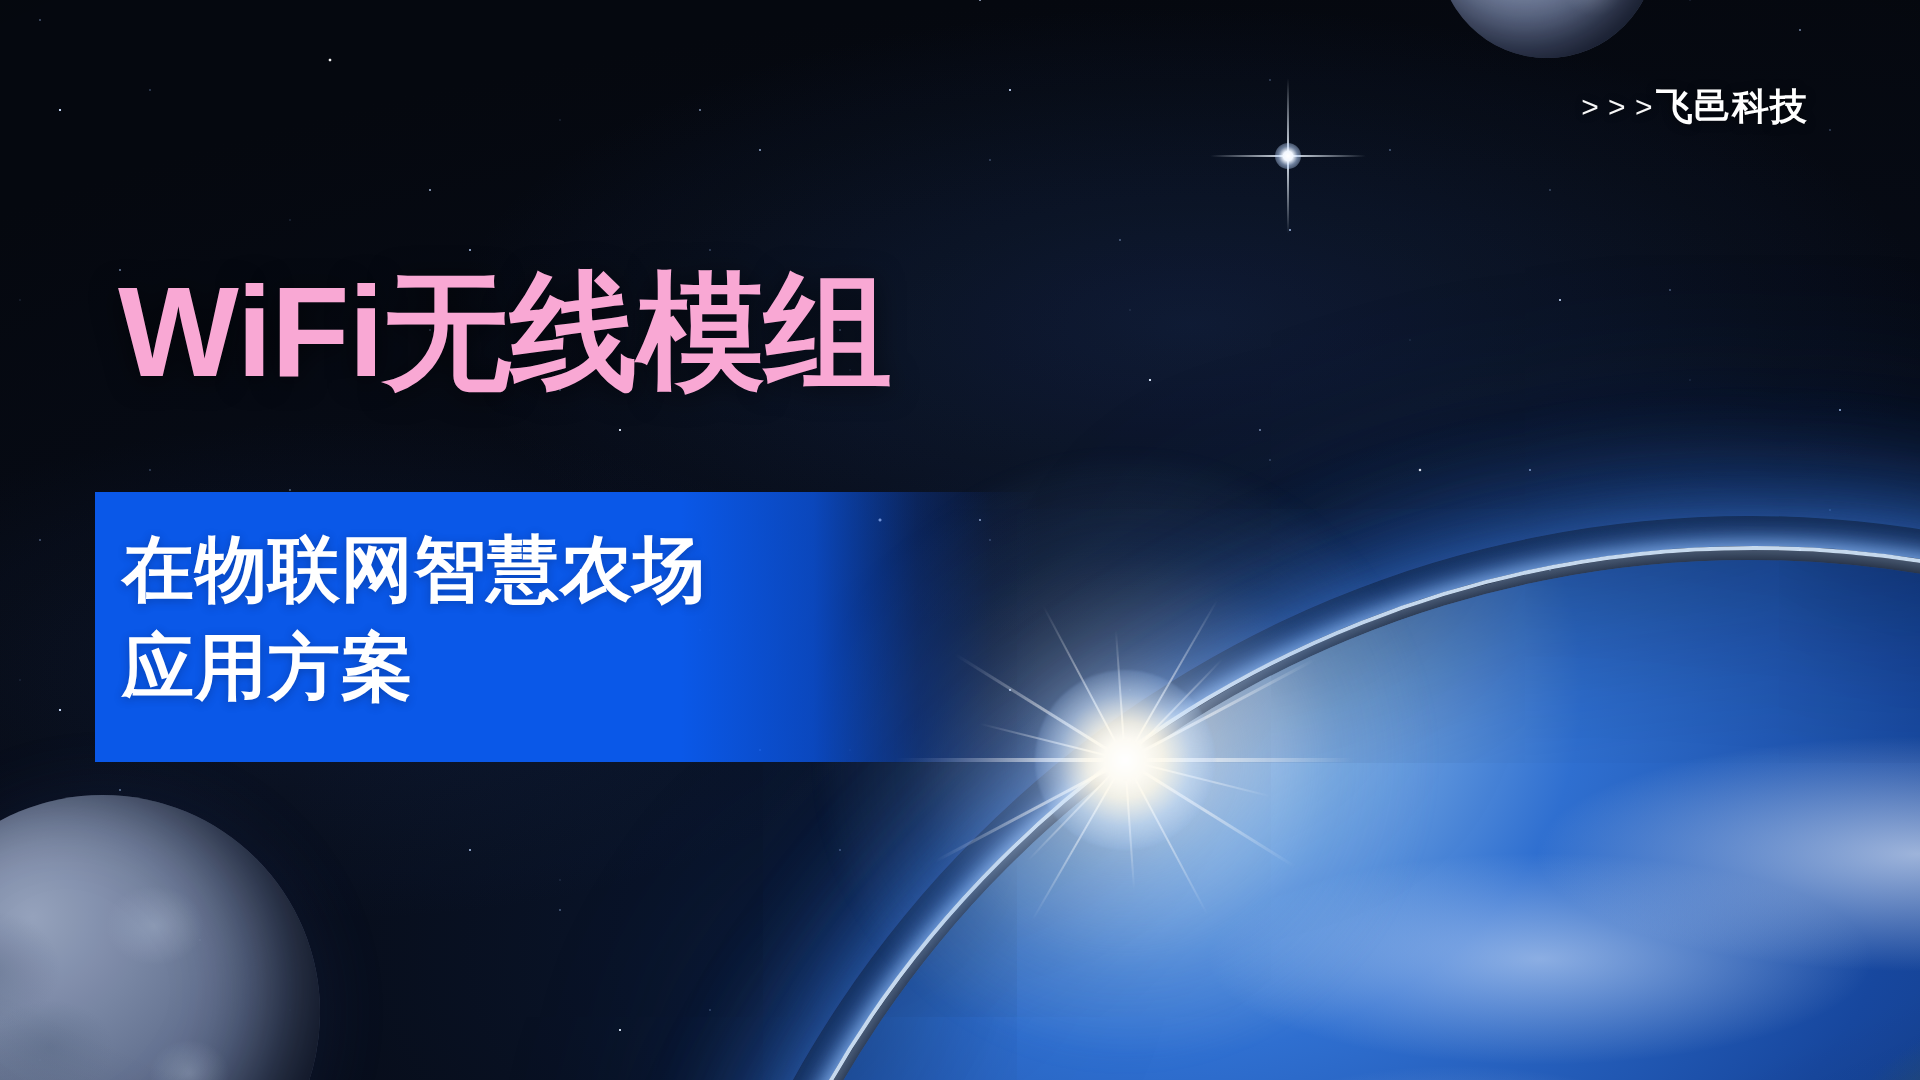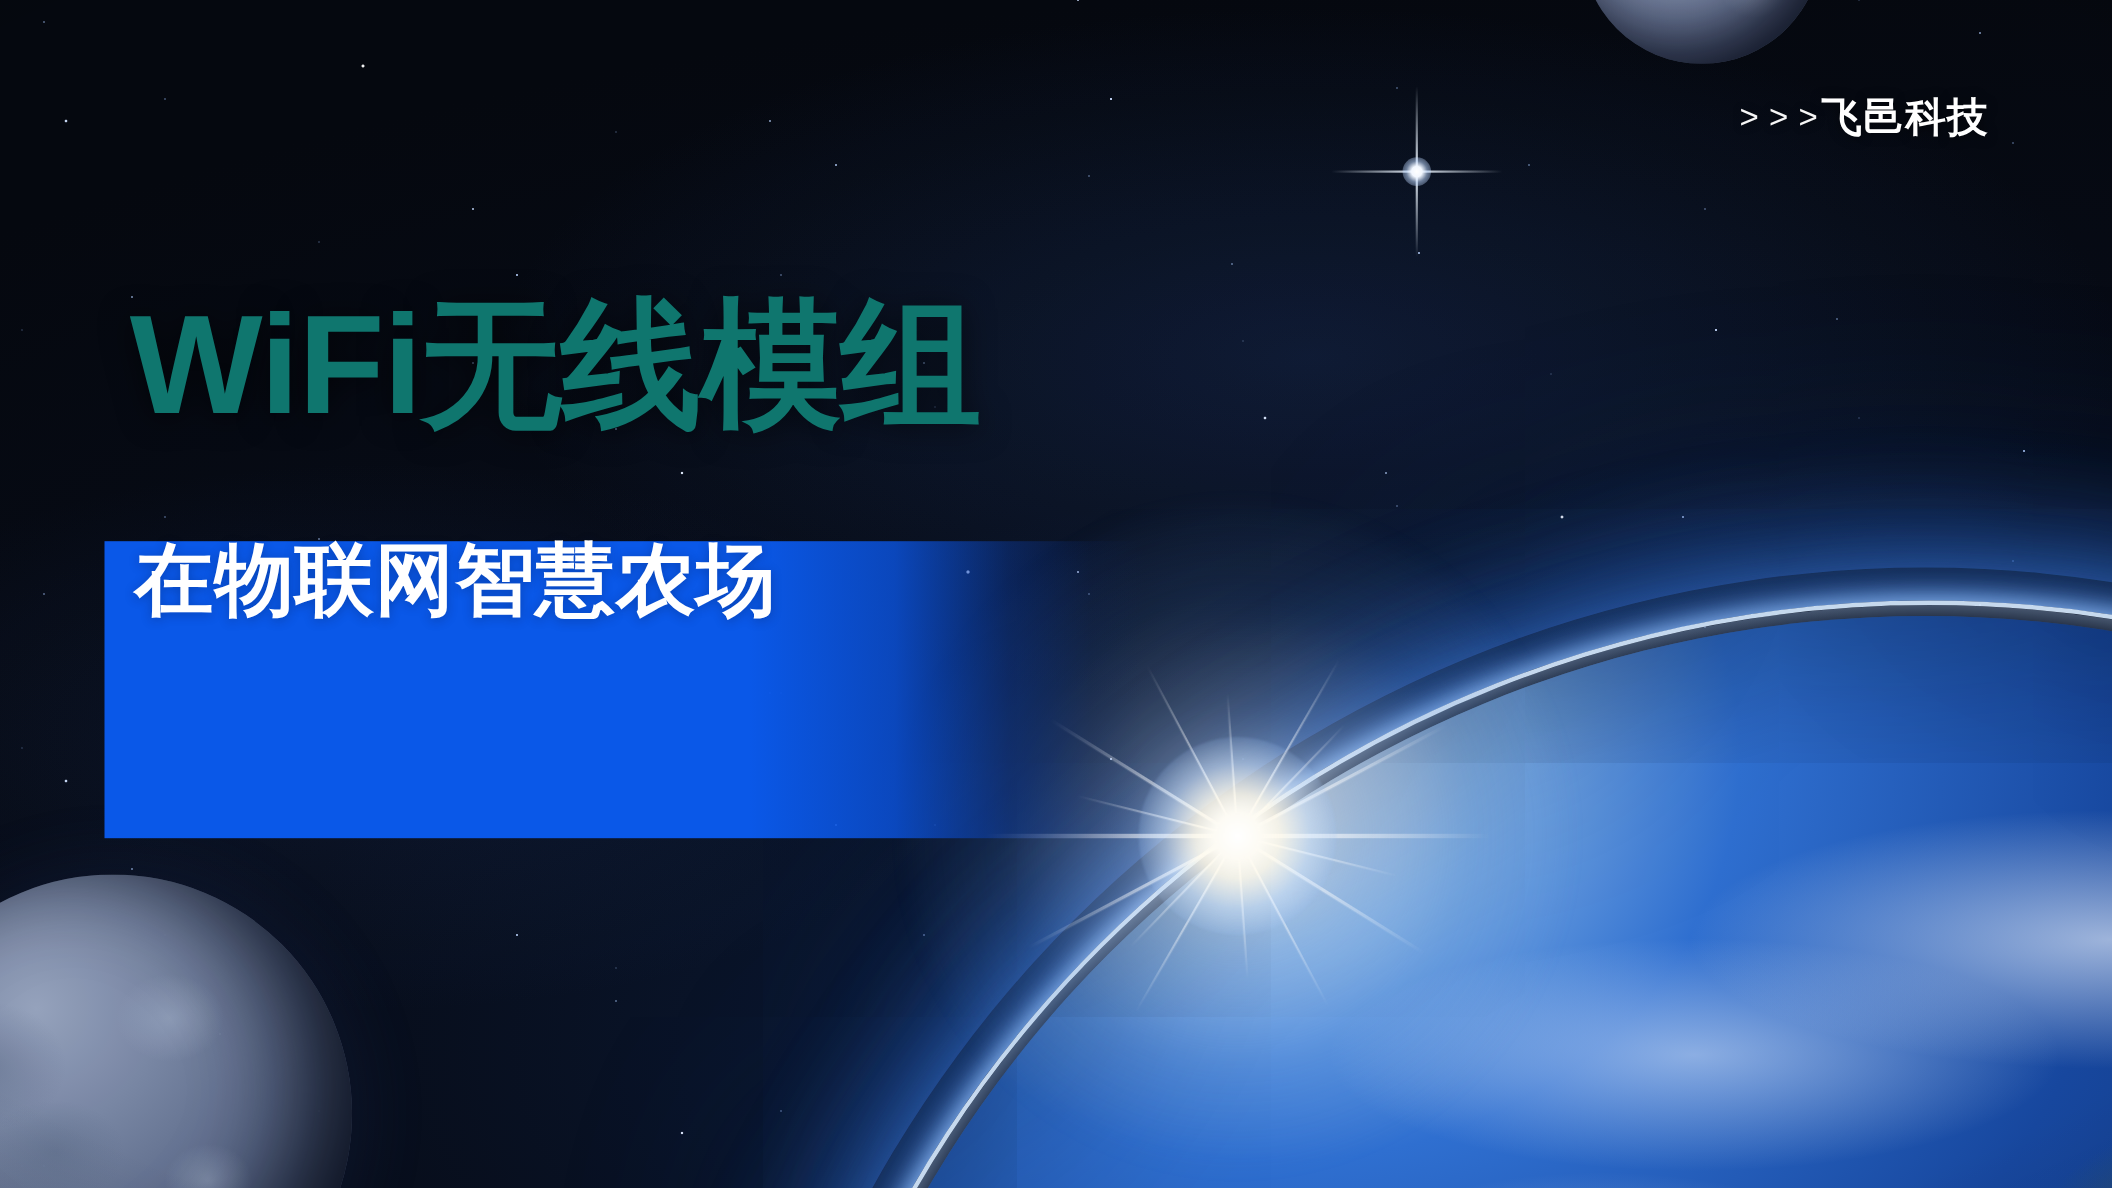--- a/index.html
+++ b/index.html
@@ -246,21 +246,21 @@
     line-height:1;
   }
 
   .headline{
     position:absolute;
     left:118px; top:268px;
     margin:0;
     font-size:128px;
     font-weight:700;
     line-height:1;
-    color:#0f766e;
+    color:#f9a8d4;
     letter-spacing:-1px;
     white-space:nowrap;
     text-shadow:0 3px 28px rgba(0,0,0,.6);
   }
 
   .blue-panel{
     position:absolute;
     left:95px; top:492px;
     width:945px; height:270px;
     background:linear-gradient(to right,
@@ -269,21 +269,21 @@
       rgba(11,83,222,.82) 76%,
       rgba(13,62,168,.42) 87%,
       rgba(14,44,120,.12) 95%,
       rgba(14,40,110,0) 100%);
   }
   .panel-lines{
     position:absolute;
     left:122px; top:492px;
     width:920px; height:211px;
     display:flex;flex-direction:column;
-    justify-content:space-between;
+    justify-content:flex-end;
     gap:26px;
     pointer-events:none;
   }
   .panel-line{
     margin:0;
     font-size:72px;
     font-weight:700;
     line-height:1;
     color:#ffffff;
     letter-spacing:1px;
@@ -335,15 +335,16 @@
   <div class="brand">
     <span class="chev">&gt;  &gt;  &gt;</span>
     <span class="brand-name">飞邑科技</span>
   </div>
 
   <h1 class="headline">WiFi无线模组</h1>
 
   <div class="blue-panel"></div>
   <div class="panel-lines">
     <p class="panel-line">在物联网智慧农场</p>
+    <p class="panel-line">应用方案</p>
   </div>
 
 </div>
 
 </body></html>

